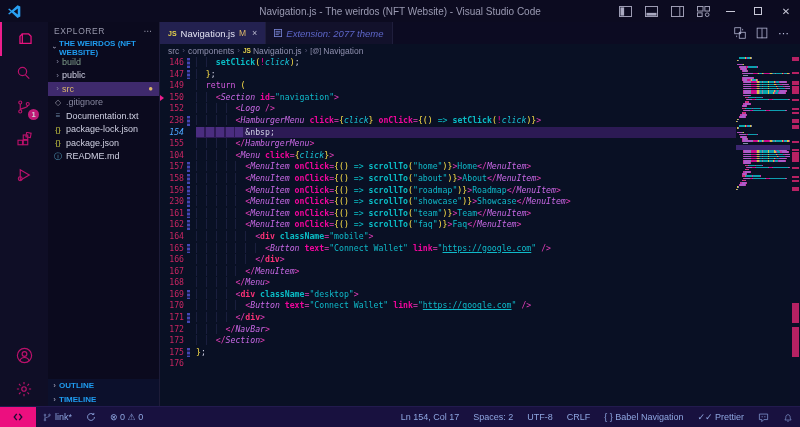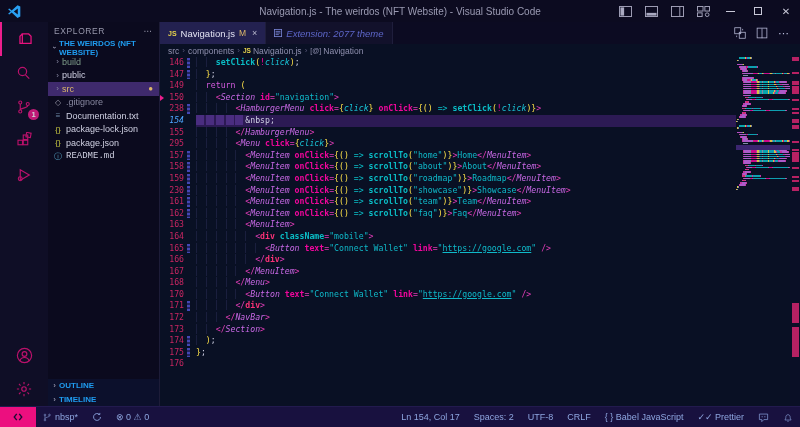--- a/index.html
+++ b/index.html
@@ -240,21 +240,21 @@
           <div class="tree-item">
             <span class="ficon" style="color: rgb(203, 203, 65);">{}</span>
             <span style="color: rgb(207, 208, 226);">package-lock.json</span>
           </div>
           <div class="tree-item">
             <span class="ficon" style="color: rgb(203, 203, 65);">{}</span>
             <span style="color: rgb(207, 208, 226);">package.json</span>
           </div>
           <div class="tree-item">
             <span class="ficon" style="color: rgb(81, 154, 186);">ⓘ</span>
-            <span style="color: rgb(207, 208, 226); font-family: Liberation Mono, monospace;">README.md</span>
+            <span style="color: rgb(207, 208, 226);">README.md</span>
           </div>
         </div>
       <div class="sb-bottom" id="sbpanels">
           <div class="sb-panel">
             <span class="chev">›</span>
             <span>OUTLINE</span>
           </div>
           <div class="sb-panel">
             <span class="chev">›</span>
             <span>TIMELINE</span>
@@ -338,38 +338,43 @@
               <span class="gmark"></span>
               <span class="ln-text"><span class="tk tk-ws">  </span><span class="tk tk-k">return</span><span class="tk tk-n"> </span><span class="tk tk-y">(</span></span>
             </div>
             <div class="row">
               <span class="gnum">150</span>
               <span class="gmark"></span>
               <i class="fold-arrow"></i>
               <span class="ln-text"><span class="tk tk-ws">    </span><span class="tk tk-p">&lt;</span><span class="tk tk-c">Section</span><span class="tk tk-n"> </span><span class="tk tk-a">id</span><span class="tk tk-p">=</span><span class="tk tk-s">"navigation"</span><span class="tk tk-p">&gt;</span></span>
             </div>
             <div class="row">
+              <span class="gnum">152</span>
+              <span class="gmark"></span>
+              <span class="ln-text"><span class="tk tk-ws">        </span><span class="tk tk-p">&lt;</span><span class="tk tk-c">Logo</span><span class="tk tk-n"> </span><span class="tk tk-p">/&gt;</span></span>
+            </div>
+            <div class="row">
               <span class="gnum">238</span>
               <span class="gmark">
                 <span class="bar"></span>
               </span>
               <span class="ln-text"><span class="tk tk-ws">        </span><span class="tk tk-p">&lt;</span><span class="tk tk-c">HamburgerMenu</span><span class="tk tk-n"> </span><span class="tk tk-a">click</span><span class="tk tk-p">=</span><span class="tk tk-y">{</span><span class="tk tk-v">click</span><span class="tk tk-y">}</span><span class="tk tk-n"> </span><span class="tk tk-a">onClick</span><span class="tk tk-p">=</span><span class="tk tk-y">{()</span><span class="tk tk-n"> </span><span class="tk tk-ar">=&gt;</span><span class="tk tk-n"> </span><span class="tk tk-f">setClick</span><span class="tk tk-y">(</span><span class="tk tk-b">!</span><span class="tk tk-v">click</span><span class="tk tk-y">)}</span><span class="tk tk-p">&gt;</span></span>
             </div>
             <div class="row cur">
               <span class="gnum cur">154</span>
               <span class="gmark"></span>
               <span class="ln-text"><span class="tk tk-ws">          </span><span class="tk tk-n">&amp;nbsp;</span></span>
             </div>
             <div class="row">
               <span class="gnum">155</span>
               <span class="gmark"></span>
               <span class="ln-text"><span class="tk tk-ws">        </span><span class="tk tk-p">&lt;/</span><span class="tk tk-c">HamburgerMenu</span><span class="tk tk-p">&gt;</span></span>
             </div>
             <div class="row">
-              <span class="gnum">295</span>
+              <span class="gnum">104</span>
               <span class="gmark"></span>
               <span class="ln-text"><span class="tk tk-ws">        </span><span class="tk tk-p">&lt;</span><span class="tk tk-c">Menu</span><span class="tk tk-n"> </span><span class="tk tk-a">click</span><span class="tk tk-p">=</span><span class="tk tk-y">{</span><span class="tk tk-v">click</span><span class="tk tk-y">}</span><span class="tk tk-p">&gt;</span></span>
             </div>
             <div class="row">
               <span class="gnum">157</span>
               <span class="gmark">
                 <span class="bar"></span>
               </span>
               <span class="ln-text"><span class="tk tk-ws">          </span><span class="tk tk-p">&lt;</span><span class="tk tk-c">MenuItem</span><span class="tk tk-n"> </span><span class="tk tk-a">onClick</span><span class="tk tk-p">=</span><span class="tk tk-y">{()</span><span class="tk tk-n"> </span><span class="tk tk-ar">=&gt;</span><span class="tk tk-n"> </span><span class="tk tk-f">scrollTo</span><span class="tk tk-y">(</span><span class="tk tk-s">"home"</span><span class="tk tk-y">)}</span><span class="tk tk-p">&gt;</span><span class="tk tk-t">Home</span><span class="tk tk-p">&lt;/</span><span class="tk tk-c">MenuItem</span><span class="tk tk-p">&gt;</span></span>
             </div>
@@ -402,25 +407,20 @@
               <span class="ln-text"><span class="tk tk-ws">          </span><span class="tk tk-p">&lt;</span><span class="tk tk-c">MenuItem</span><span class="tk tk-n"> </span><span class="tk tk-a">onClick</span><span class="tk tk-p">=</span><span class="tk tk-y">{()</span><span class="tk tk-n"> </span><span class="tk tk-ar">=&gt;</span><span class="tk tk-n"> </span><span class="tk tk-f">scrollTo</span><span class="tk tk-y">(</span><span class="tk tk-s">"team"</span><span class="tk tk-y">)}</span><span class="tk tk-p">&gt;</span><span class="tk tk-t">Team</span><span class="tk tk-p">&lt;/</span><span class="tk tk-c">MenuItem</span><span class="tk tk-p">&gt;</span></span>
             </div>
             <div class="row">
               <span class="gnum">162</span>
               <span class="gmark">
                 <span class="bar"></span>
               </span>
               <span class="ln-text"><span class="tk tk-ws">          </span><span class="tk tk-p">&lt;</span><span class="tk tk-c">MenuItem</span><span class="tk tk-n"> </span><span class="tk tk-a">onClick</span><span class="tk tk-p">=</span><span class="tk tk-y">{()</span><span class="tk tk-n"> </span><span class="tk tk-ar">=&gt;</span><span class="tk tk-n"> </span><span class="tk tk-f">scrollTo</span><span class="tk tk-y">(</span><span class="tk tk-s">"faq"</span><span class="tk tk-y">)}</span><span class="tk tk-p">&gt;</span><span class="tk tk-t">Faq</span><span class="tk tk-p">&lt;/</span><span class="tk tk-c">MenuItem</span><span class="tk tk-p">&gt;</span></span>
             </div>
             <div class="row">
-              <span class="gnum">163</span>
-              <span class="gmark"></span>
-              <span class="ln-text"><span class="tk tk-ws">          </span><span class="tk tk-p">&lt;</span><span class="tk tk-c">MenuItem</span><span class="tk tk-p">&gt;</span></span>
-            </div>
-            <div class="row">
               <span class="gnum">164</span>
               <span class="gmark"></span>
               <span class="ln-text"><span class="tk tk-ws">            </span><span class="tk tk-p">&lt;</span><span class="tk tk-h">div</span><span class="tk tk-n"> </span><span class="tk tk-ca">className</span><span class="tk tk-p">=</span><span class="tk tk-s">"mobile"</span><span class="tk tk-p">&gt;</span></span>
             </div>
             <div class="row">
               <span class="gnum">165</span>
               <span class="gmark">
                 <span class="bar"></span>
               </span>
               <span class="ln-text"><span class="tk tk-ws">              </span><span class="tk tk-p">&lt;</span><span class="tk tk-c">Button</span><span class="tk tk-n"> </span><span class="tk tk-a">text</span><span class="tk tk-p">=</span><span class="tk tk-s">"Connect Wallet"</span><span class="tk tk-n"> </span><span class="tk tk-a">link</span><span class="tk tk-p">=</span><span class="tk tk-s">"</span><span class="tk tk-u">https://google.com</span><span class="tk tk-s">"</span><span class="tk tk-n"> </span><span class="tk tk-p">/&gt;</span></span>
@@ -434,47 +434,47 @@
               <span class="gnum">167</span>
               <span class="gmark"></span>
               <span class="ln-text"><span class="tk tk-ws">          </span><span class="tk tk-p">&lt;/</span><span class="tk tk-c">MenuItem</span><span class="tk tk-p">&gt;</span></span>
             </div>
             <div class="row">
               <span class="gnum">168</span>
               <span class="gmark"></span>
               <span class="ln-text"><span class="tk tk-ws">        </span><span class="tk tk-p">&lt;/</span><span class="tk tk-c">Menu</span><span class="tk tk-p">&gt;</span></span>
             </div>
             <div class="row">
+              <span class="gnum">169</span>
+              <span class="gmark">
+                <span class="bar"></span>
+              </span>
+              <span class="ln-text"><span class="tk tk-ws">        </span><span class="tk tk-p">&lt;</span><span class="tk tk-h">div</span><span class="tk tk-n"> </span><span class="tk tk-ca">className</span><span class="tk tk-p">=</span><span class="tk tk-s">"desktop"</span><span class="tk tk-p">&gt;</span></span>
+            </div>
+            <div class="row">
               <span class="gnum">170</span>
               <span class="gmark"></span>
               <span class="ln-text"><span class="tk tk-ws">          </span><span class="tk tk-p">&lt;</span><span class="tk tk-c">Button</span><span class="tk tk-n"> </span><span class="tk tk-a">text</span><span class="tk tk-p">=</span><span class="tk tk-s">"Connect Wallet"</span><span class="tk tk-n"> </span><span class="tk tk-a">link</span><span class="tk tk-p">=</span><span class="tk tk-s">"</span><span class="tk tk-u">https://google.com</span><span class="tk tk-s">"</span><span class="tk tk-n"> </span><span class="tk tk-p">/&gt;</span></span>
             </div>
             <div class="row">
               <span class="gnum">171</span>
               <span class="gmark">
                 <span class="bar"></span>
               </span>
               <span class="ln-text"><span class="tk tk-ws">        </span><span class="tk tk-p">&lt;/</span><span class="tk tk-h">div</span><span class="tk tk-p">&gt;</span></span>
             </div>
             <div class="row">
               <span class="gnum">172</span>
               <span class="gmark"></span>
               <span class="ln-text"><span class="tk tk-ws">      </span><span class="tk tk-p">&lt;/</span><span class="tk tk-c">NavBar</span><span class="tk tk-p">&gt;</span></span>
             </div>
             <div class="row">
               <span class="gnum">173</span>
               <span class="gmark"></span>
               <span class="ln-text"><span class="tk tk-ws">    </span><span class="tk tk-p">&lt;/</span><span class="tk tk-c">Section</span><span class="tk tk-p">&gt;</span></span>
-            </div>
-            <div class="row">
-              <span class="gnum">174</span>
-              <span class="gmark">
-                <span class="bar"></span>
-              </span>
-              <span class="ln-text"><span class="tk tk-ws">  </span><span class="tk tk-y">)</span><span class="tk tk-n">;</span></span>
             </div>
             <div class="row">
               <span class="gnum">175</span>
               <span class="gmark">
                 <span class="bar"></span>
               </span>
               <span class="ln-text"><span class="tk tk-y">}</span><span class="tk tk-n">;</span></span>
             </div>
             <div class="row">
               <span class="gnum">176</span>
@@ -1164,36 +1164,36 @@
   <div class="statusbar">
     <div class="sb-item sb-remote">
       <svg width="10" height="10" viewBox="0 0 16 16">
           <path fill="none" stroke="#1c0b33" stroke-width="2.2" d="M6 3 2 8l4 5M10 3l4 5-4 5"></path>
         </svg>
     </div>
     <div class="sb-item">
       <svg width="9" height="11" viewBox="0 0 16 16">
           <path fill="none" stroke="currentColor" d="M5 3.5a1.5 1.5 0 1 1-3 0 1.5 1.5 0 0 1 3 0zM5 12.5a1.5 1.5 0 1 1-3 0 1.5 1.5 0 0 1 3 0zM13 3.5a1.5 1.5 0 1 1-3 0 1.5 1.5 0 0 1 3 0zM3.5 5v6M11.5 5c0 3-8 2-8 5"></path>
         </svg>
-      <span>nbsp*</span>
+      <span>link*</span>
     </div>
     <div class="sb-item">
       <svg width="10" height="10" viewBox="0 0 16 16">
           <path fill="none" stroke="currentColor" stroke-width="1.4" d="M13.5 8a5.5 5.5 0 1 1-1.8-4.1M12.5 1.5V4H10"></path>
         </svg>
     </div>
     <div class="sb-item">
       <span>⊗ 0  ⚠ 0</span>
     </div>
     <div class="sb-right" id="statusright">
         <div class="sb-item">Ln 154, Col 17</div>
         <div class="sb-item">Spaces: 2</div>
         <div class="sb-item">UTF-8</div>
         <div class="sb-item">CRLF</div>
-        <div class="sb-item">{ } Babel JavaScript</div>
+        <div class="sb-item">{ } Babel Navigation</div>
         <div class="sb-item">✓✓ Prettier</div>
         <div class="sb-item">
           <svg width="11" height="11" viewBox="0 0 16 16">
             <path fill="none" stroke="currentColor" d="M2 3h12v8H8.5L5.5 14v-3H2z"></path>
             <circle cx="6" cy="7" r=".8" fill="currentColor"></circle>
             <circle cx="10" cy="7" r=".8" fill="currentColor"></circle>
           </svg>
         </div>
         <div class="sb-item">
           <svg width="10" height="11" viewBox="0 0 16 16">

